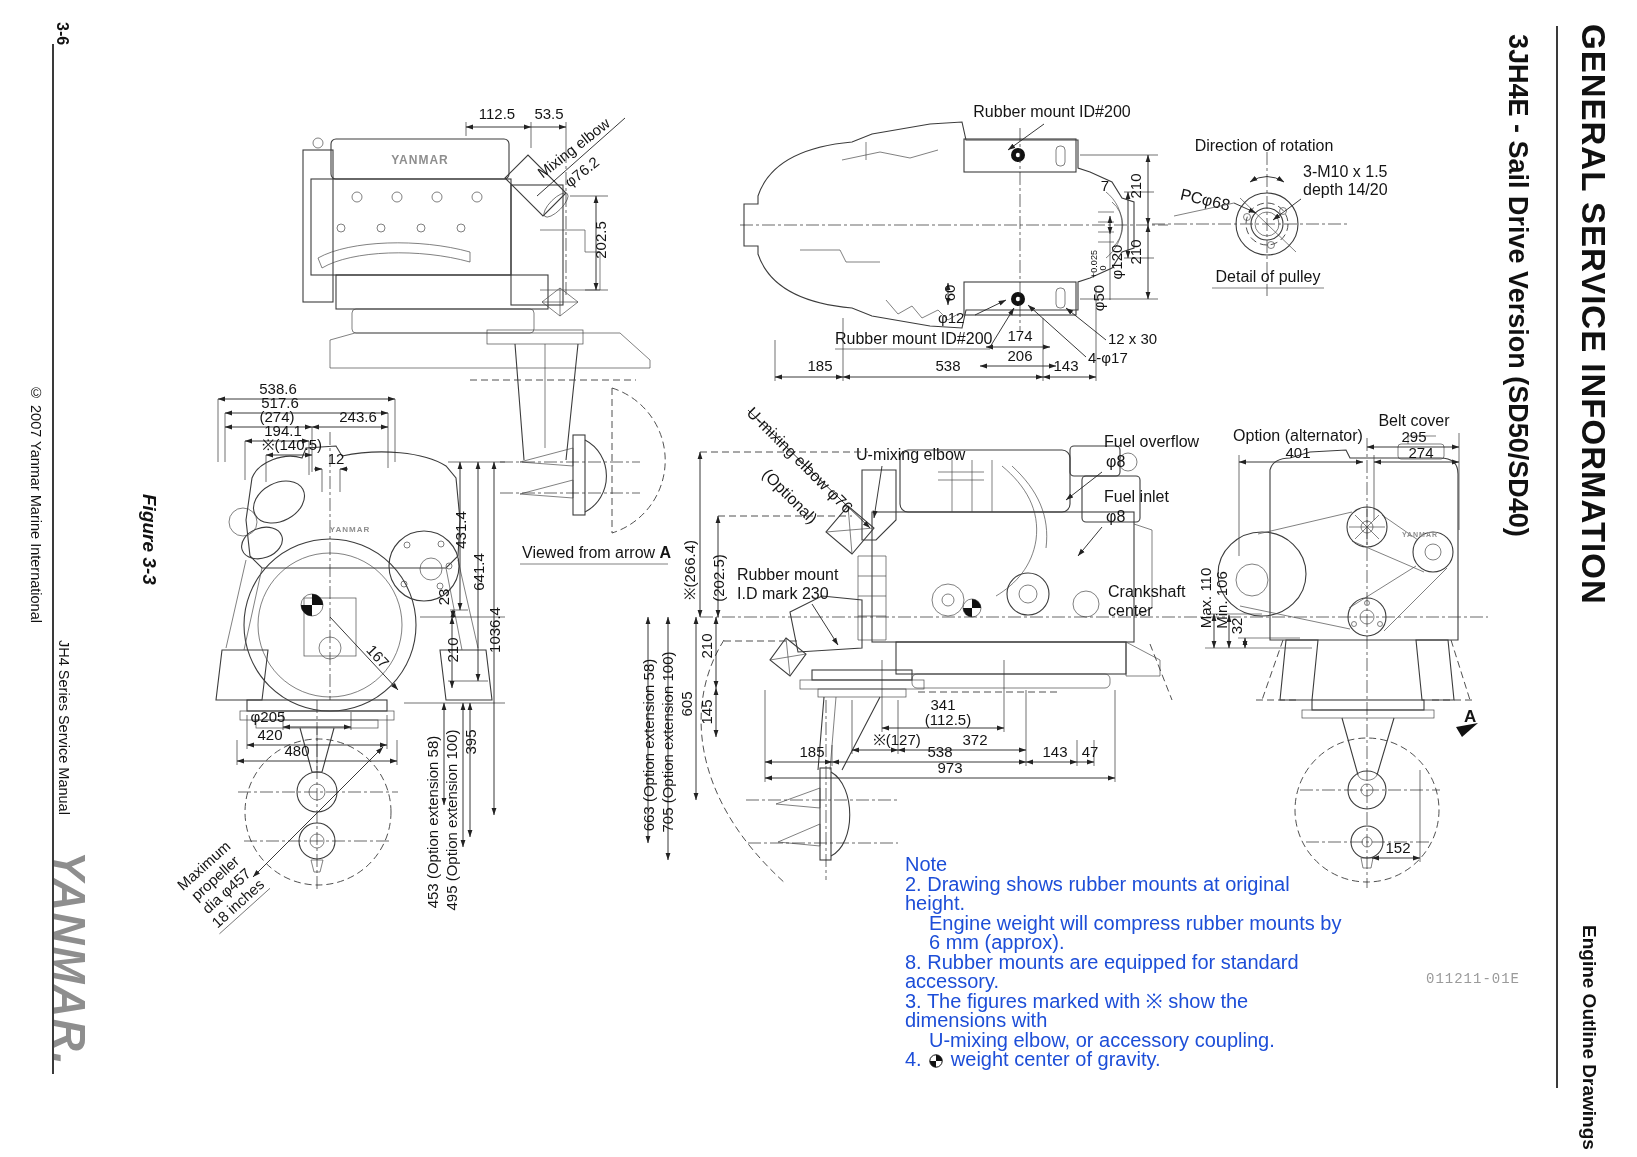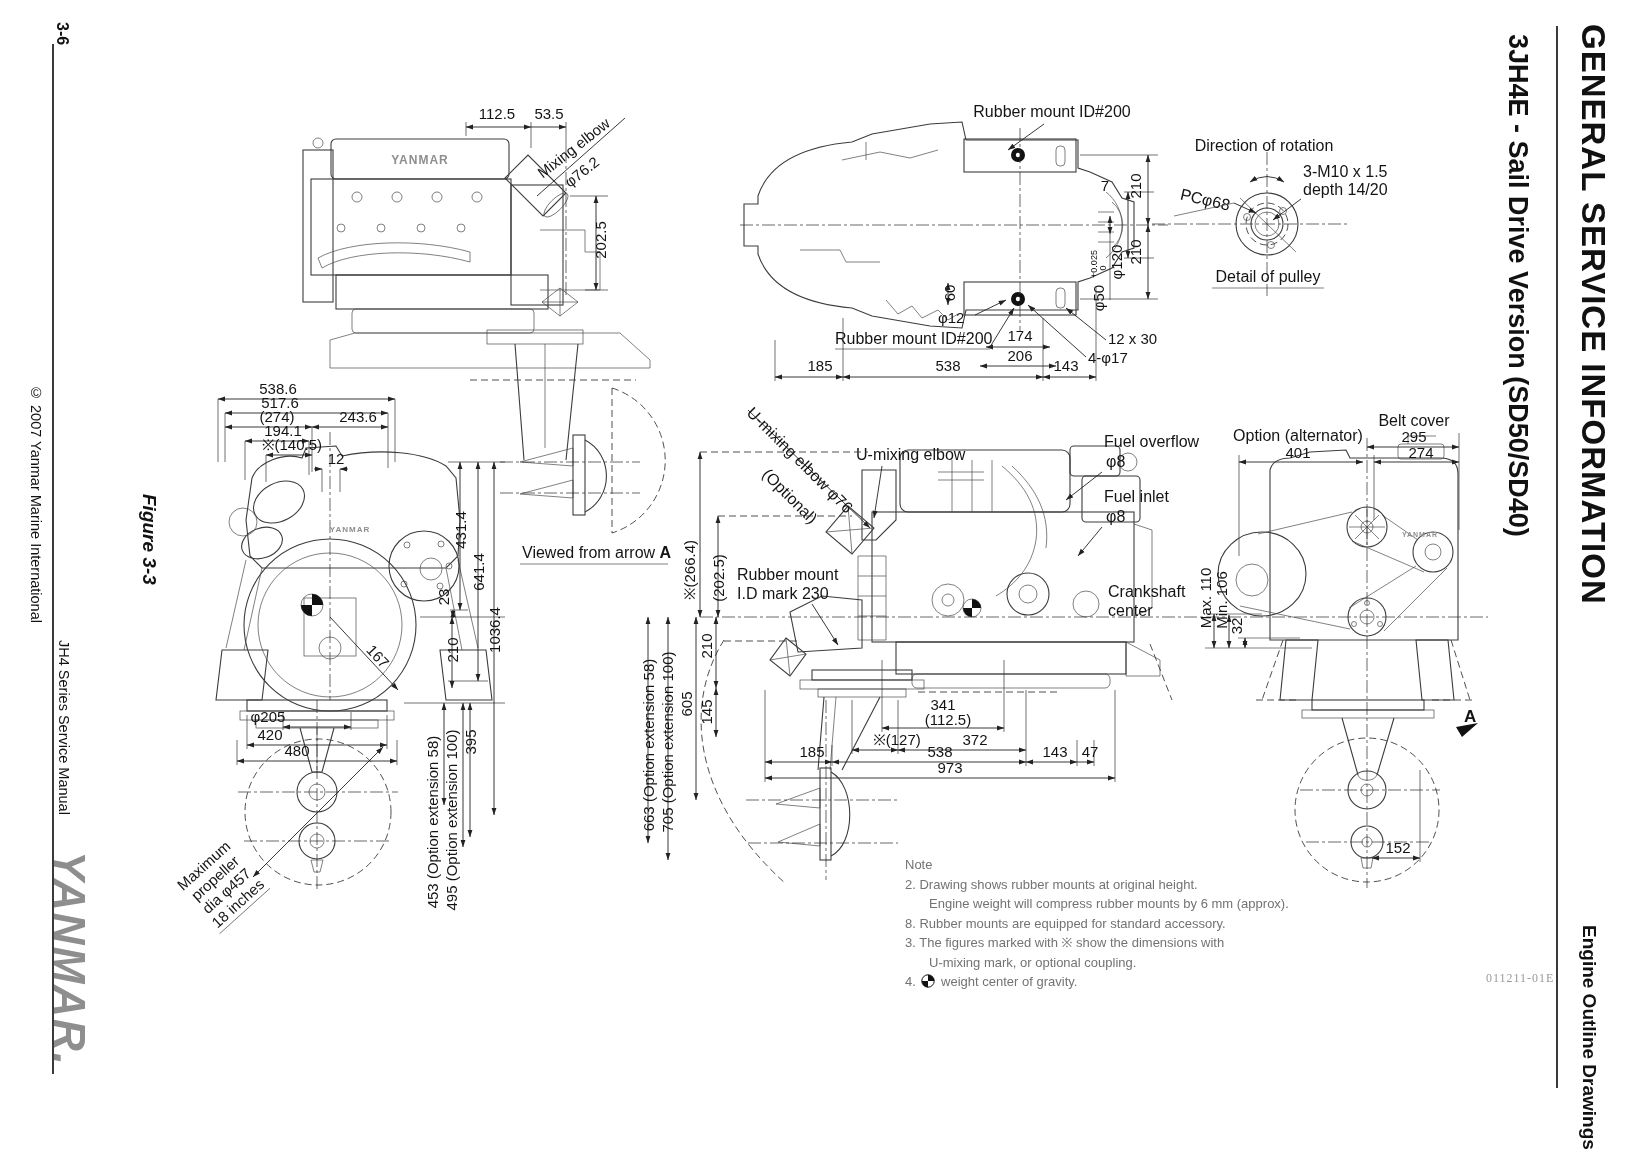--- a/index.html
+++ b/index.html
@@ -14,24 +14,24 @@
   .tny{font-size:9px}
   .mid{text-anchor:middle}
   .bold{font-weight:bold}
   .ln{stroke:#3c3c3c;stroke-width:1.1;fill:none}
   .th{stroke:#4a4a4a;stroke-width:.7;fill:none}
   .dm{stroke:#222;stroke-width:.9;fill:none}
   .ex{stroke:#333;stroke-width:.7;fill:none}
   .cl{stroke:#2a2a2a;stroke-width:.7;fill:none;stroke-dasharray:13 3 3 3}
   .hd{stroke:#3c3c3c;stroke-width:.9;fill:none;stroke-dasharray:7 4}
   .brand{fill:#8e8e8e;font-weight:bold;letter-spacing:1px}
-  .notes{position:absolute;left:905px;top:855px;width:445px;font-size:13px;line-height:19.5px;color:#737373}
+  .notes{position:absolute;left:905px;top:855px;width:445px;font-size:20px;line-height:19.5px;color:#1d4ed8}
   .notes .cont{padding-left:24px}
-  .doccode{position:absolute;left:1486px;top:971px;font-family:Liberation Serif, serif;
-           font-size:12px;color:#9a9a9a;letter-spacing:1px}
+  .doccode{position:absolute;left:1426px;top:971px;font-family:Liberation Mono, monospace;
+           font-size:14px;color:#9a9a9a;letter-spacing:1px}
   .cgwrap{display:inline-block;vertical-align:-2px;margin:0 2px}
 </style>
 </head>
 <body>
 
 <div id="page">
 
   <div class="vt bold" style="left:53px;top:22px;font-size:16px">3-6</div>
   <div class="rule" style="left:52px;top:44px;height:1030px"></div>
   <div class="vt" style="left:28px;top:385px;font-size:14.5px">© 2007 Yanmar Marine International</div>
@@ -415,21 +415,21 @@
       <text class="d mid" x="1398" y="853">152</text>
     </g>
   </svg>
 
   <div class="notes">
     <div>Note</div>
     <div>2. Drawing shows rubber mounts at original height.</div>
     <div class="cont">Engine weight will compress rubber mounts by 6 mm (approx).</div>
     <div>8. Rubber mounts are equipped for standard accessory.</div>
     <div>3. The figures marked with ※ show the dimensions with</div>
-    <div class="cont">U-mixing mark, or optional coupling.</div>
+    <div class="cont">U-mixing elbow, or accessory coupling.</div>
     <div>
       <span>4.</span>
       <span class="cgwrap"><svg width="14" height="14" viewBox="0 0 14 14">
             <circle cx="7" cy="7" r="6.2" fill="#fff" stroke="#111" stroke-width="1"></circle>
             <path d="M7,7 L7,0.8 A6.2,6.2 0 0 1 13.2,7 z" fill="#111"></path>
             <path d="M7,7 L7,13.2 A6.2,6.2 0 0 1 0.8,7 z" fill="#111"></path>
           </svg></span>
       <span>weight center of gravity.</span>
     </div>
   </div>

